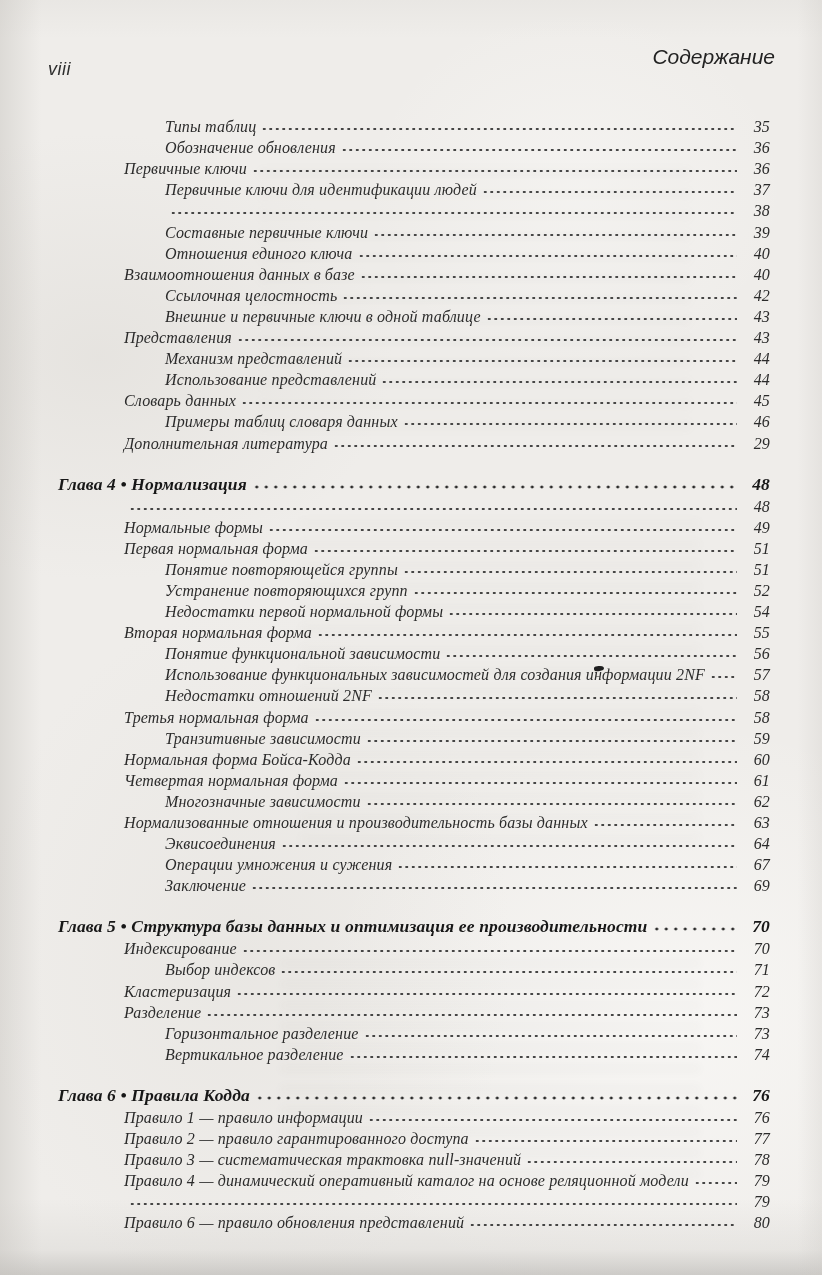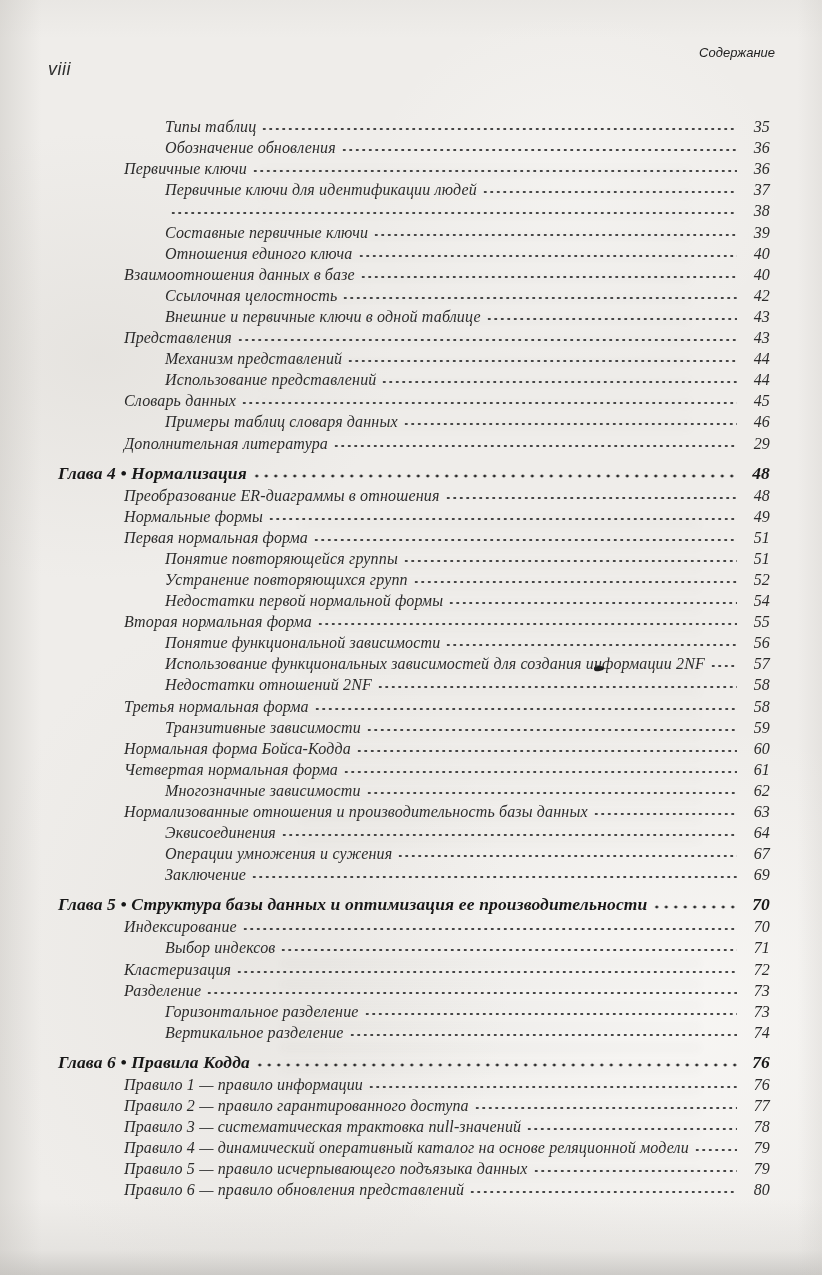--- a/index.html
+++ b/index.html
@@ -42,21 +42,21 @@
     left: 48px; top: 59px;
     font-family: "Liberation Sans", "DejaVu Sans", sans-serif;
     font-size: 18px;
     letter-spacing: .5px;
     color: #2e2e2e;
   }
   .running-title {
     position: absolute;
     right: 47px; top: 45px;
     font-family: "Liberation Sans", "DejaVu Sans", sans-serif;
-    font-size: 13px;
+    font-size: 21px;
     color: #222;
   }
 
   
   .toc {
     position: absolute;
     left: 58px;
     top: 115px;
     width: 712px;
   }
@@ -81,21 +81,21 @@
   }
   .row .pagenum {
     flex: 0 0 auto;
     min-width: 30px;
     text-align: right;
   }
   .lvl1 { padding-left: 66px; }
   .lvl2 { padding-left: 107px; }
   .lvl0 {
     height: 24px;
-    margin-top: 7px;
+    margin-top: 18px;
     font-weight: bold;
     font-size: 17.5px;
     color: var(--ink-bold, #171717);
   }
   .lvl0 .leader {
     background-image: radial-gradient(circle, rgba(25,25,25,.92) 1.3px, rgba(25,25,25,0) 1.7px);
     background-size: 9.5px 6px;
     margin-bottom: 5px;
   }
   .lvl0 .pagenum { font-weight: bold; }
@@ -210,21 +210,20 @@
     <span class="title">Дополнительная литература</span>
     <span class="leader"></span>
     <span class="pagenum">29</span>
   </div>
       <div class="row lvl0">
     <span class="title">Глава 4 • Нормализация</span>
     <span class="leader"></span>
     <span class="pagenum">48</span>
   </div>
       <div class="row lvl1">
-    <span class="title">Преобразование ER-диаграммы в отношения</span>
     <span class="leader"></span>
     <span class="pagenum">48</span>
   </div>
       <div class="row lvl1">
     <span class="title">Нормальные формы</span>
     <span class="leader"></span>
     <span class="pagenum">49</span>
   </div>
       <div class="row lvl1">
     <span class="title">Первая нормальная форма</span>
@@ -365,21 +364,20 @@
     <span class="title">Правило 3 — систематическая трактовка null-значений</span>
     <span class="leader"></span>
     <span class="pagenum">78</span>
   </div>
       <div class="row lvl1">
     <span class="title">Правило 4 — динамический оперативный каталог на основе реляционной модели</span>
     <span class="leader"></span>
     <span class="pagenum">79</span>
   </div>
       <div class="row lvl1">
-    <span class="title">Правило 5 — правило исчерпывающего подъязыка данных</span>
     <span class="leader"></span>
     <span class="pagenum">79</span>
   </div>
       <div class="row lvl1">
     <span class="title">Правило 6 — правило обновления представлений</span>
     <span class="leader"></span>
     <span class="pagenum">80</span>
   </div>
     </div>
 

